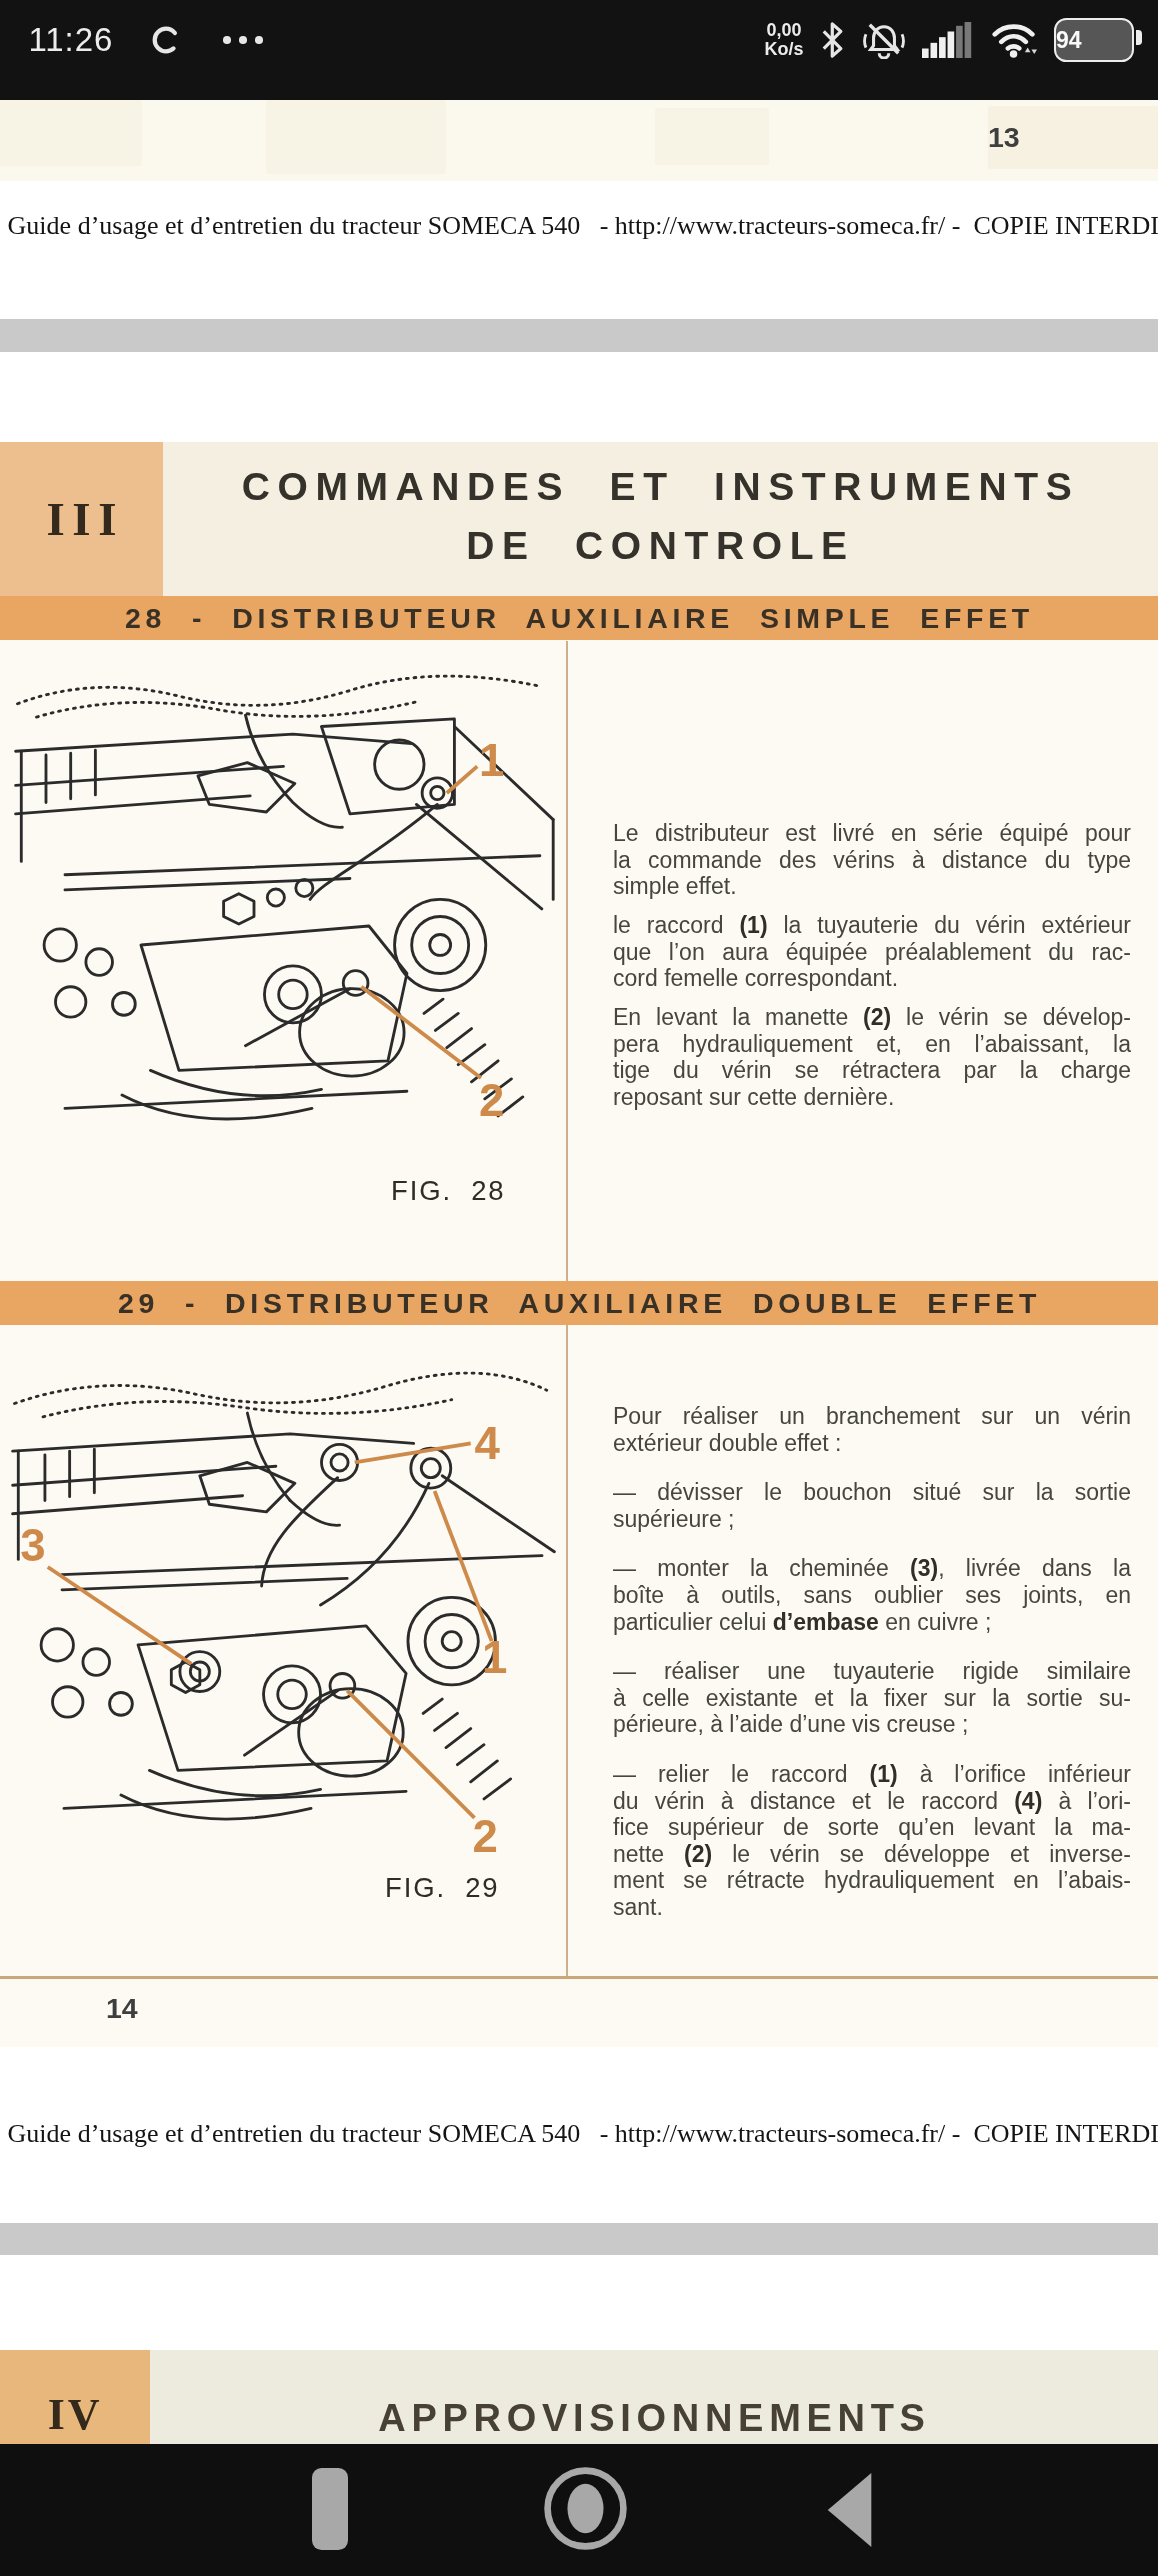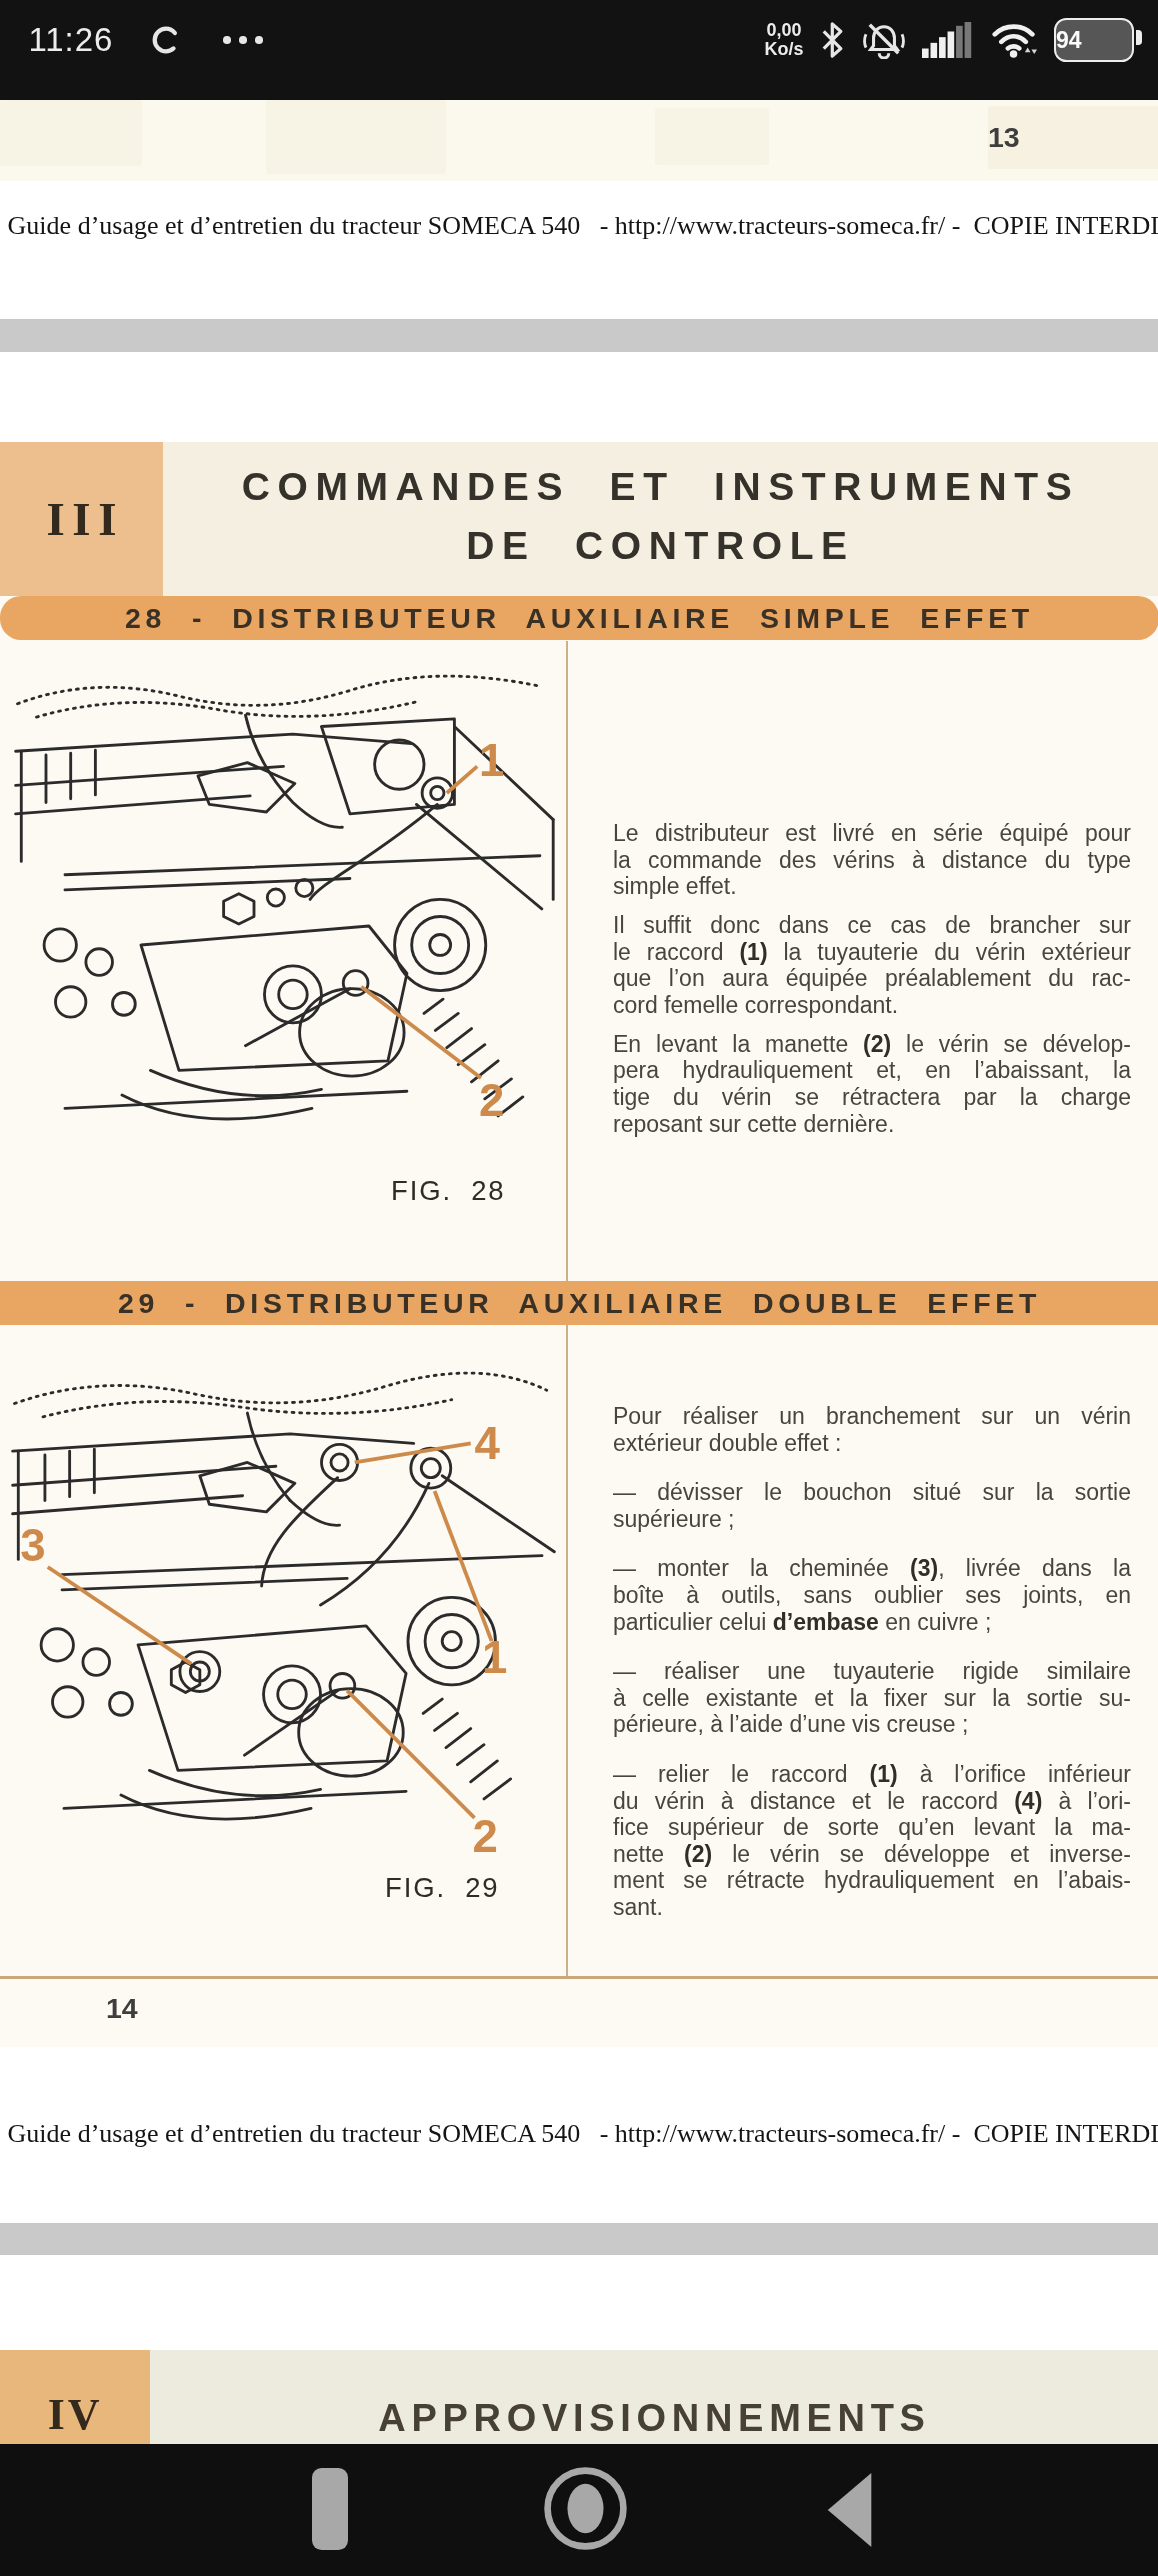--- a/index.html
+++ b/index.html
@@ -143,21 +143,21 @@
   <div class="abs scan" style="top:342px;">
 
     <div class="abs roman-block">
       <span class="roman">III</span>
     </div>
     <div class="abs head-cream">
       <div class="abs head-title" style="top:23px;">COMMANDES  ET  INSTRUMENTS</div>
       <div class="abs head-title" style="top:82px;">DE  CONTROLE</div>
     </div>
 
-    <div class="abs orange-bar" style="top:154px;border-radius:21px;">
+    <div class="abs orange-bar" style="top:154px;">
       <span>28 - DISTRIBUTEUR  AUXILIAIRE  SIMPLE  EFFET</span>
     </div>
 
     <div class="abs v-divider"></div>
     <div class="abs page-endline"></div>
 
     <svg class="abs" style="left:7.6px;top:218px;" width="549" height="513" viewBox="0 0 578 540">
       <g class="ink">
         <path class="stip" d="M10 46 Q90 16 180 38 T360 32 T562 28"></path>
         <path class="stip" d="M30 60 Q120 34 220 52 T430 44"></path>
@@ -208,21 +208,20 @@
     </svg>
     <span class="abs figcap" style="left:391px;top:733px;">FIG.  28</span>
 
     <div class="abs coltext" style="left:613px;top:378px;">
       <div class="para">
           <div class="tline"><span>Le distributeur est livré en série équipé pour</span></div>
           <div class="tline"><span>la commande des vérins à distance du type</span></div>
           <div class="tline tlast"><span>simple effet.</span></div>
         </div>
       <div class="para">
-          <div class="tline"><span>Il suffit donc dans ce cas de brancher sur</span></div>
           <div class="tline"><span>le raccord </span><span class="b">(1)</span><span> la tuyauterie du vérin extérieur</span></div>
           <div class="tline"><span>que l’on aura équipée préalablement du rac-</span></div>
           <div class="tline tlast"><span>cord femelle correspondant.</span></div>
         </div>
       <div class="para">
           <div class="tline"><span>En levant la manette </span><span class="b">(2)</span><span> le vérin se dévelop-</span></div>
           <div class="tline"><span>pera hydrauliquement et, en l’abaissant, la</span></div>
           <div class="tline"><span>tige du vérin se rétractera par la charge</span></div>
           <div class="tline tlast"><span>reposant sur cette dernière.</span></div>
         </div>

